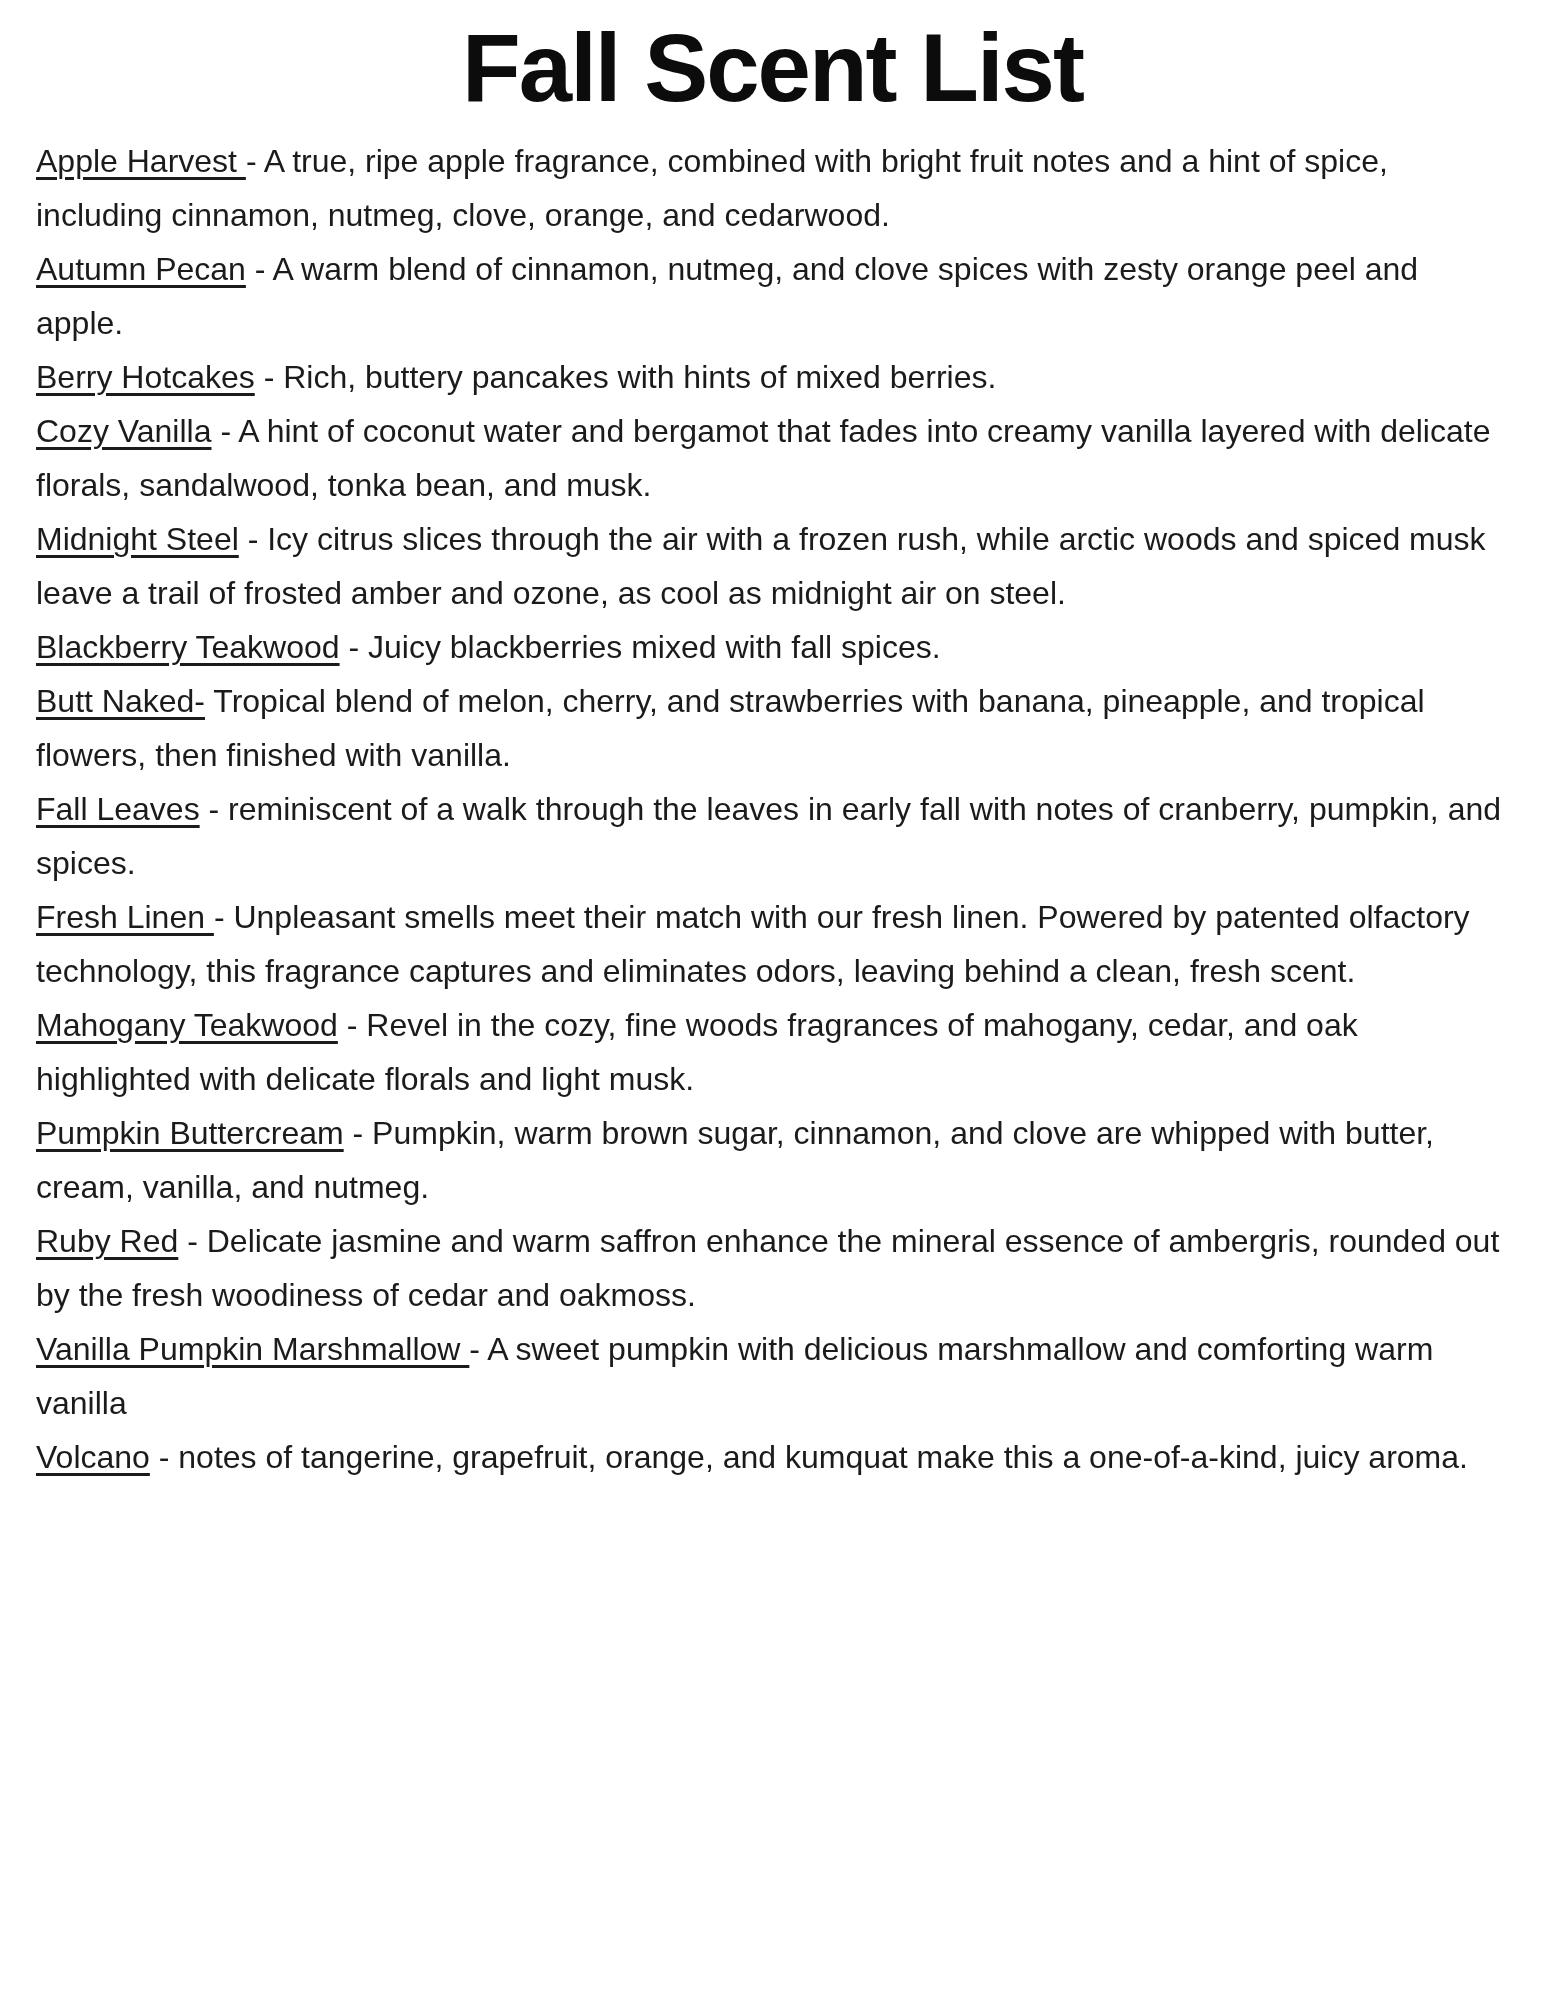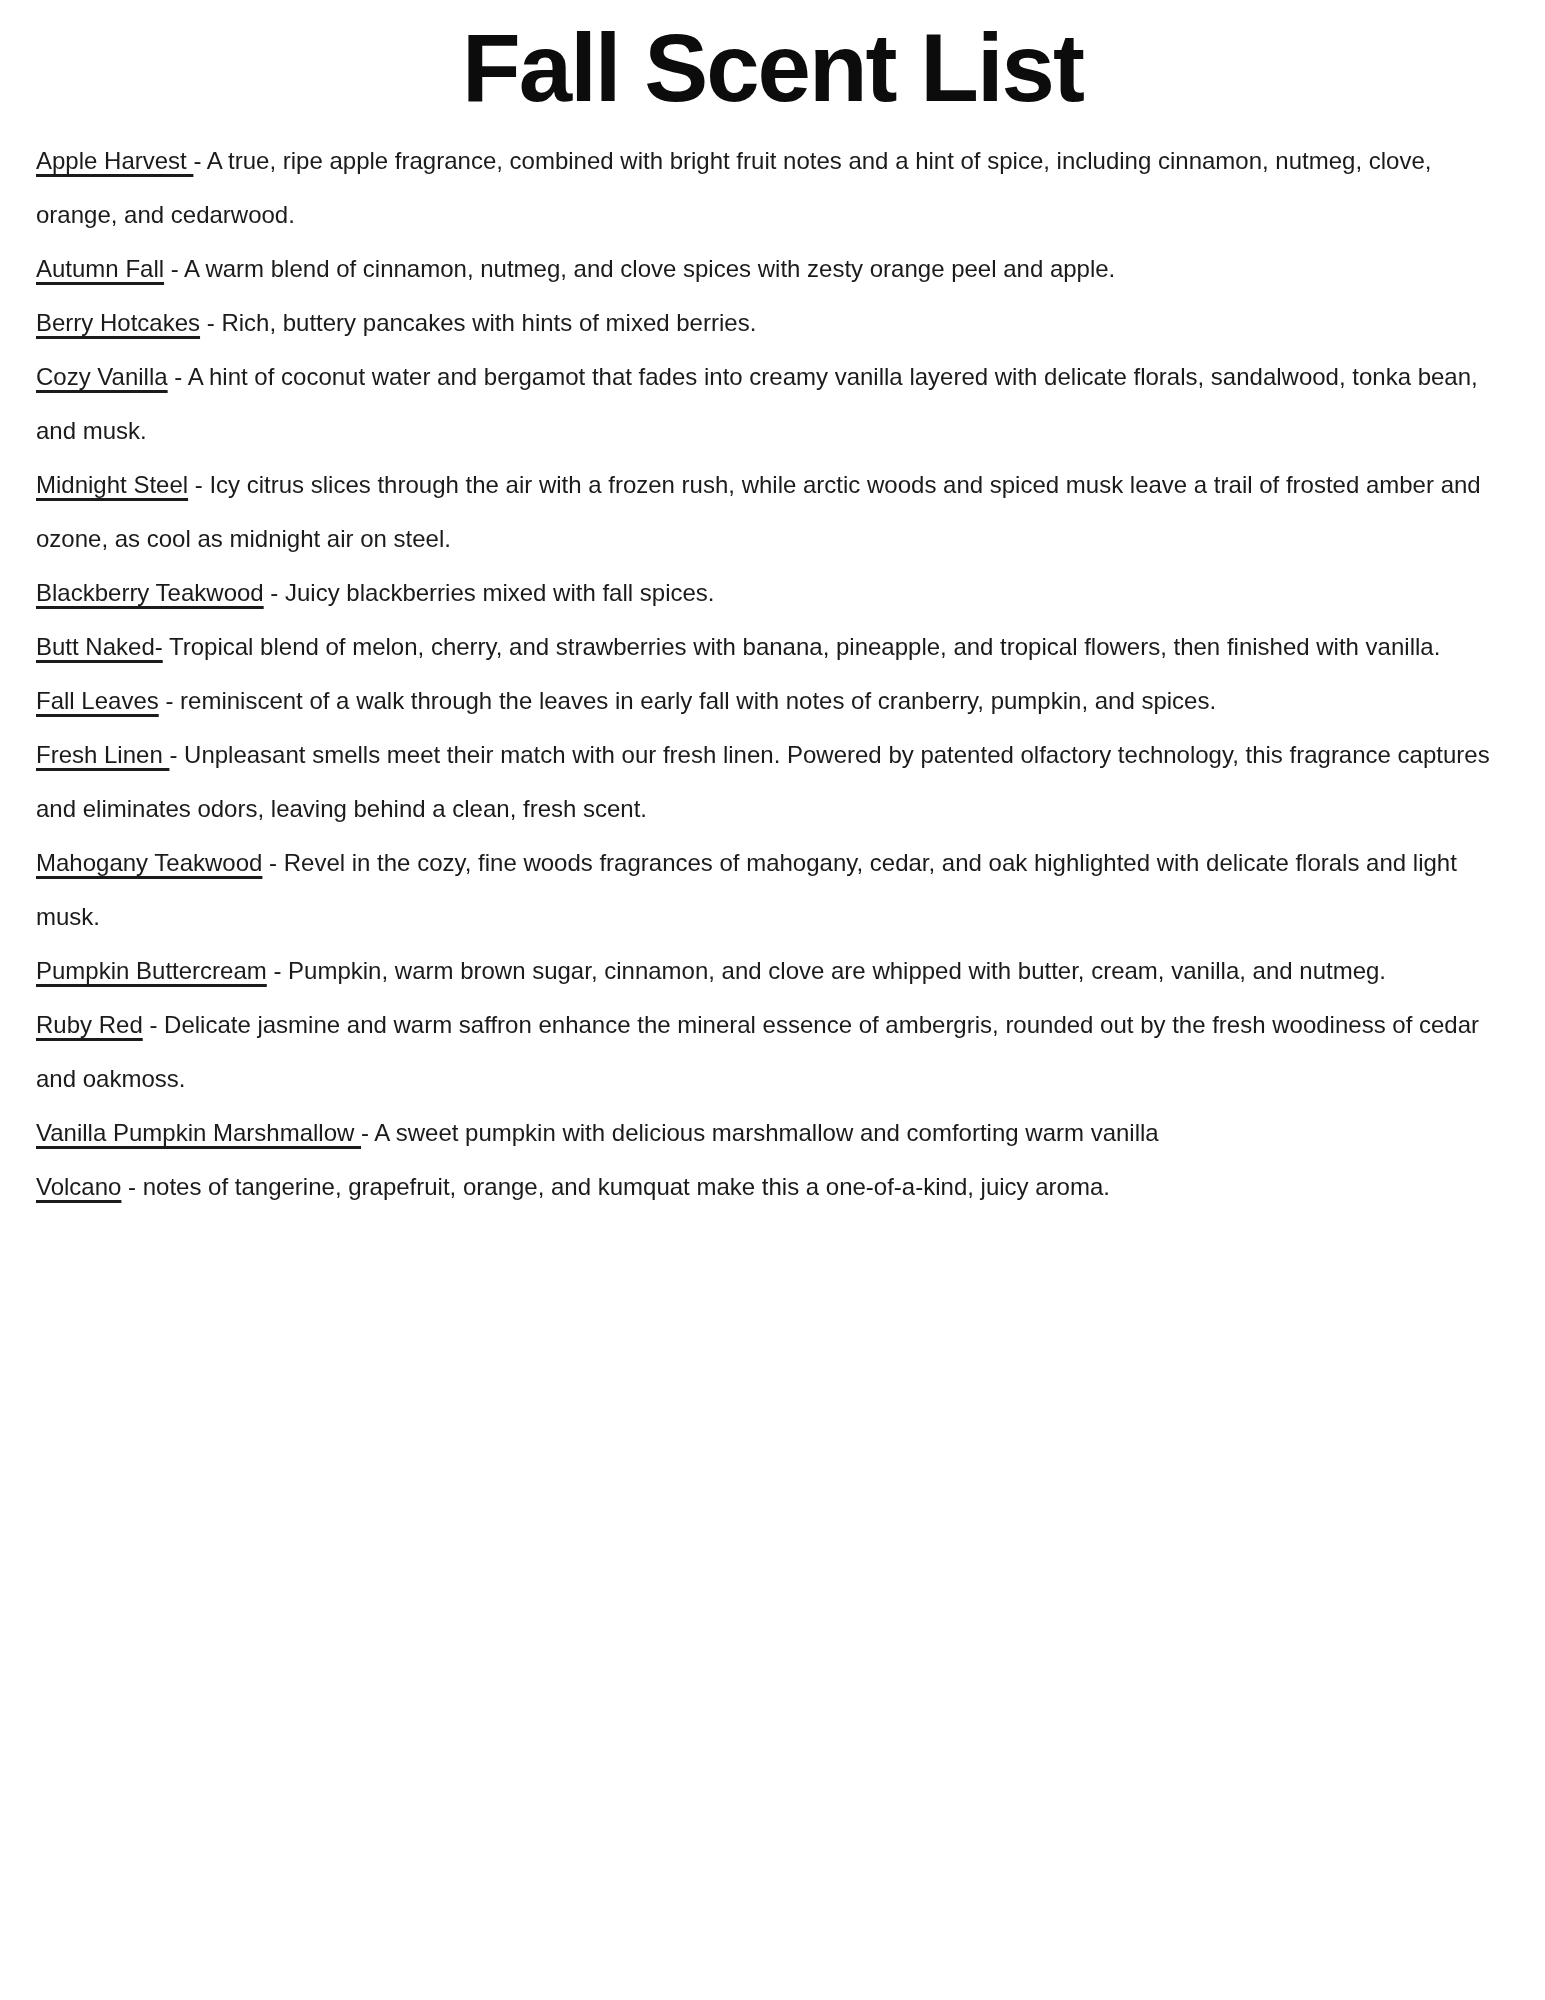--- a/index.html
+++ b/index.html
@@ -21,21 +21,21 @@
     text-align: center;
     font-family: "Liberation Sans", sans-serif;
     font-weight: 900;
     font-size: 96px;
     line-height: 104px;
     letter-spacing: -2px;
     color: #0c0c0c;
   }
   .scent-list {
     padding: 0 36px 40px 36px;
-    font-size: 24px;
+    font-size: 32px;
     line-height: 54px;
     font-weight: 400;
     color: #1b1b1b;
   }
   .scent-entry {
     margin: 0;
     padding: 0;
   }
   .scent-name {
     text-decoration: underline;
@@ -49,21 +49,21 @@
 </style>
 </head>
 <body>
 
 <div class="page">
 
   <h1 class="page-title">Fall Scent List</h1>
 
   <div class="scent-list">
     <p class="scent-entry"><span class="scent-name">Apple Harvest </span><span class="scent-desc">- A true, ripe apple fragrance, combined with bright fruit notes and a hint of spice, including cinnamon, nutmeg, clove, orange, and cedarwood.</span></p>
-    <p class="scent-entry"><span class="scent-name">Autumn Fall</span><span class="scent-desc"> - A warm blend of cinnamon, nutmeg, and clove spices with zesty orange peel and apple.</span></p>
+    <p class="scent-entry"><span class="scent-name">Autumn Pecan</span><span class="scent-desc"> - A warm blend of cinnamon, nutmeg, and clove spices with zesty orange peel and apple.</span></p>
     <p class="scent-entry"><span class="scent-name">Berry Hotcakes</span><span class="scent-desc"> - Rich, buttery pancakes with hints of mixed berries.</span></p>
     <p class="scent-entry"><span class="scent-name">Cozy Vanilla</span><span class="scent-desc"> - A hint of coconut water and bergamot that fades into creamy vanilla layered with delicate florals, sandalwood, tonka bean, and musk.</span></p>
     <p class="scent-entry"><span class="scent-name">Midnight Steel</span><span class="scent-desc"> - Icy citrus slices through the air with a frozen rush, while arctic woods and spiced musk leave a trail of frosted amber and ozone, as cool as midnight air on steel.</span></p>
     <p class="scent-entry"><span class="scent-name">Blackberry Teakwood</span><span class="scent-desc"> - Juicy blackberries mixed with fall spices.</span></p>
     <p class="scent-entry"><span class="scent-name">Butt Naked-</span><span class="scent-desc"> Tropical blend of melon, cherry, and strawberries with banana, pineapple, and tropical flowers, then finished with vanilla.</span></p>
     <p class="scent-entry"><span class="scent-name">Fall Leaves</span><span class="scent-desc"> - reminiscent of a walk through the leaves in early fall with notes of cranberry, pumpkin, and spices.</span></p>
     <p class="scent-entry"><span class="scent-name">Fresh Linen </span><span class="scent-desc">- Unpleasant smells meet their match with our fresh linen. Powered by patented olfactory technology, this fragrance captures and eliminates odors, leaving behind a clean, fresh scent.</span></p>
     <p class="scent-entry"><span class="scent-name">Mahogany Teakwood</span><span class="scent-desc"> - Revel in the cozy, fine woods fragrances of mahogany, cedar, and oak highlighted with delicate florals and light musk.</span></p>
     <p class="scent-entry"><span class="scent-name">Pumpkin Buttercream</span><span class="scent-desc"> - Pumpkin, warm brown sugar, cinnamon, and clove are whipped with butter, cream, vanilla, and nutmeg.</span></p>
     <p class="scent-entry"><span class="scent-name">Ruby Red</span><span class="scent-desc"> - Delicate jasmine and warm saffron enhance the mineral essence of ambergris, rounded out by the fresh woodiness of cedar and oakmoss.</span></p>

